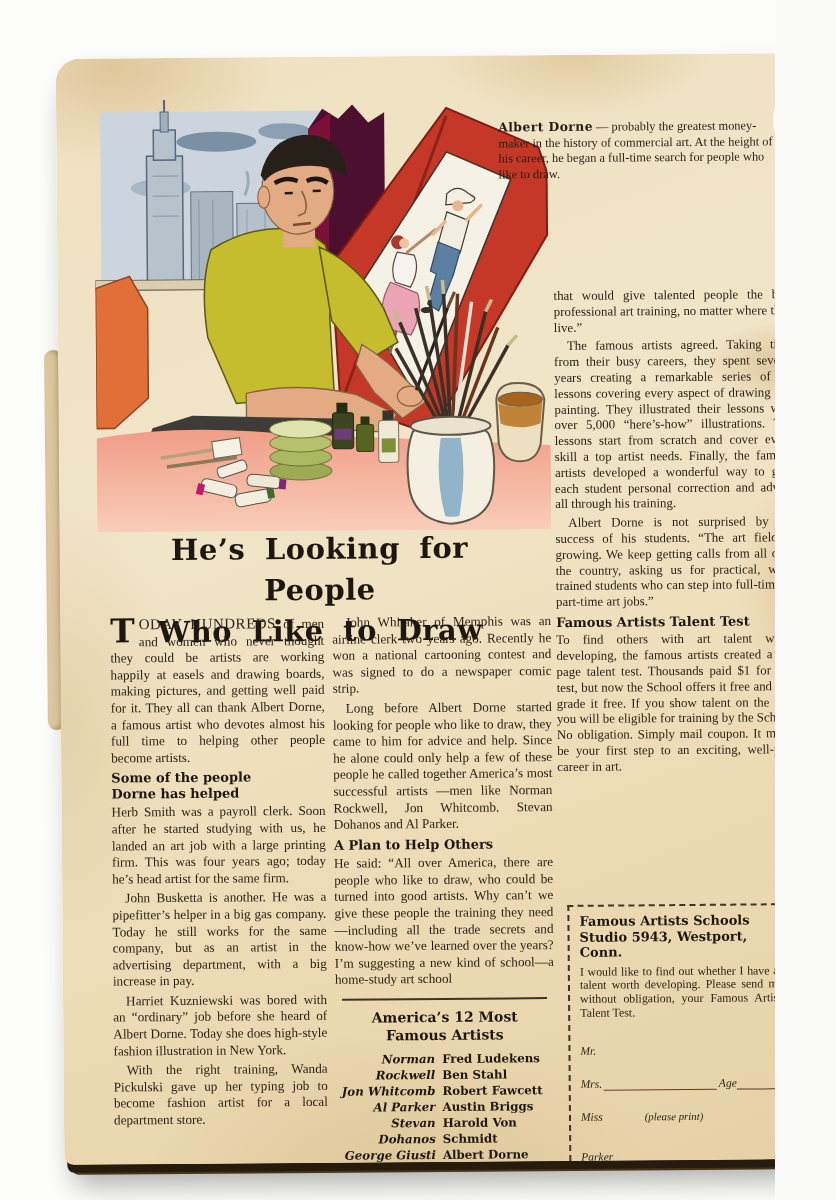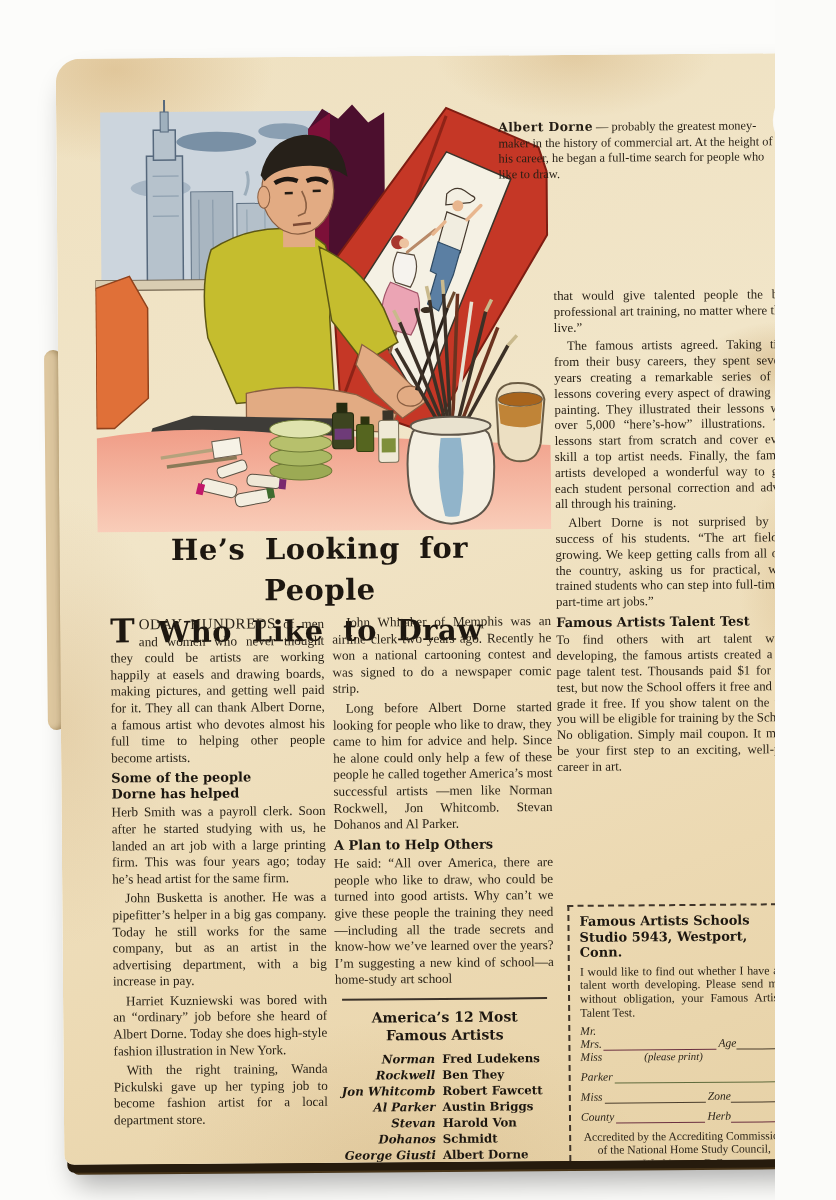--- a/index.html
+++ b/index.html
@@ -54,21 +54,21 @@
          color:#1d1710;}
   .names-l{width:47%;text-align:right;font-style:italic;}
   .names-r{width:53%;text-align:left;padding-left:7px;}
 
   
   .coupon{position:absolute;left:505px;top:850px;width:230px;box-sizing:border-box;
           border:2px dashed #3f352a;padding:7px 10px 8px 10px;color:#2a2318;}
   .c-title{font-family:"DejaVu Serif",serif;font-weight:bold;font-size:13px;line-height:15.5px;color:#1d1710;}
   .c-body{font-size:11.9px;line-height:13.8px;text-align:justify;margin:5px 0 4px 0;}
   .c-row{display:flex;align-items:flex-end;font-size:11.5px;line-height:13px;}
-  .c-lab{font-style:italic;white-space:nowrap;}
+  .c-lab{font-style:italic;white-space:nowrap;margin-top:20px;}
   .c-line{border-bottom:1.4px solid #4a3d2c;height:11px;}
   .c-line.flex{flex:1;margin:0 2px;}
   .c-line.age{flex:0 0 50px;}
   .c-line.zone,.c-line.state{flex:0 0 56px;}
   .c-row.mt{margin-top:7px;}
   .c-row.mrs .c-line.flex{border-color:#6b3040;}
   .c-row.addr .c-line{border-color:#5f6b3d;}
   .c-row.county .c-line{border-color:#6b3040;}
   .c-pp{font-style:italic;margin-left:42px;font-size:10.8px;}
   .c-accred{font-size:11.6px;line-height:13.4px;text-align:center;margin:7px 2px 0 2px;}
@@ -260,21 +260,21 @@
         <div class="names-l">
           <div>Norman Rockwell</div>
           <div>Jon Whitcomb</div>
           <div>Al Parker</div>
           <div>Stevan Dohanos</div>
           <div>George Giusti</div>
           <div>Peter Helck</div>
         </div>
         <div class="names-r">
           <div>Fred Ludekens</div>
-          <div>Ben They</div>
+          <div>Ben Stahl</div>
           <div>Robert Fawcett</div>
           <div>Austin Briggs</div>
           <div>Harold Von Schmidt</div>
           <div>Albert Dorne</div>
         </div>
       </div>
     </div>
 
     <div class="col col-right">
       <p>that would give talented people the best professional art training, no matter where they live.”</p>

